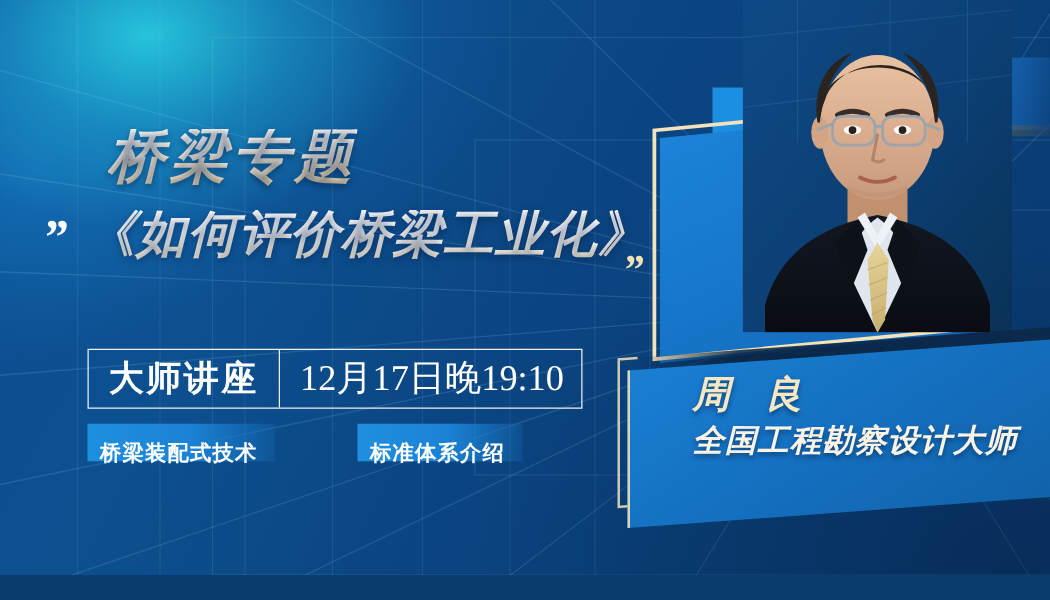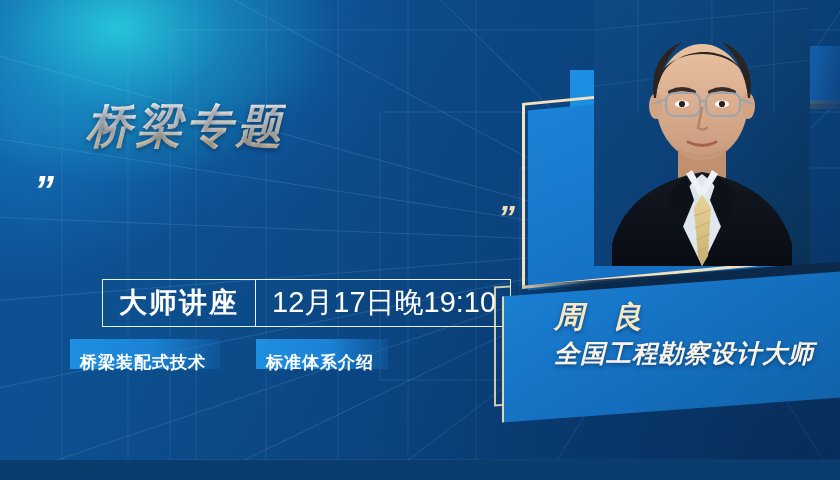--- a/index.html
+++ b/index.html
@@ -3,21 +3,21 @@
 <meta charset="utf-8">
 <title>桥梁专题 大师讲座</title>
 <style>
   html,body{margin:0;padding:0;background:#0a3c6e;}
   *{box-sizing:border-box;}
 
   .poster{
     position:relative;
     width:840px;height:460px;
     overflow:hidden;
-    font-family:Liberation Sans, sans-serif;
+    font-family:Liberation Serif, serif;
     background:
       radial-gradient(ellipse 420px 300px at 14% 6%, rgba(40,205,225,.92) 0%, rgba(30,170,215,.55) 26%, rgba(20,110,185,.18) 52%, rgba(10,60,130,0) 72%),
       radial-gradient(ellipse 260px 210px at 3% 30%, rgba(25,140,210,.45) 0%, rgba(10,70,140,0) 70%),
       linear-gradient(118deg, #0c4e94 0%, #0d5090 26%, #0b4581 52%, #0a3f78 74%, #0a3a70 100%);
   }
 
   
   .grid-layer{position:absolute;inset:0;pointer-events:none;}
   .grid-layer svg{display:block;width:840px;height:480px;}
 
@@ -59,21 +59,20 @@
     -webkit-background-clip:text;background-clip:text;
     -webkit-text-fill-color:transparent;
     text-shadow:0 2px 6px rgba(0,20,55,.4);
   }
 
   
   .lecture-bar{
     position:absolute;left:70px;top:279px;
     height:48px;display:flex;align-items:stretch;
     border:1.6px solid rgba(255,255,255,.92);
-    margin-left:32px;
   }
   .lecture-tag{
     display:flex;align-items:center;justify-content:center;
     padding:0 16px;
     font-size:28px;font-weight:bold;color:#ffffff;letter-spacing:2px;
     border-right:1.6px solid rgba(255,255,255,.92);
   }
   .lecture-date{
     display:flex;align-items:center;justify-content:center;
     padding:0 14px 0 16px;
@@ -81,21 +80,21 @@
   }
 
   
   .chips{position:absolute;left:70px;top:339px;display:flex;}
   .chip{
     height:30px;display:flex;align-items:center;
     padding:16px 14px 0 10px;
     font-size:17px;font-weight:bold;color:#ffffff;letter-spacing:1px;
     background:linear-gradient(90deg,#1f8fe0 0%,#1b82d4 55%,rgba(20,110,185,.25) 100%);
   }
-  .chip + .chip{margin-left:36px;}
+  .chip + .chip{margin-left:66px;}
 
   
   .photo-group{position:absolute;left:498px;top:-6px;width:348px;height:330px;}
 
   .backblock{
     position:absolute;left:72px;top:76px;width:206px;height:42px;
     background:#1f93e8;opacity:.95;
   }
   .goldframe{
     position:absolute;left:24px;top:96px;width:268px;height:186px;
@@ -202,20 +201,21 @@
       </g>
     </svg>
   </div>
   <div class="vignette"></div>
 
   <div class="headline-shadow">桥梁专题</div>
   <div class="headline">桥梁专题</div>
 
   <div class="subtitle-row">
     <span class="quote quote-open">”</span>
+    <span class="subtitle">《如何评价桥梁工业化》</span>
     <span class="quote quote-close">”</span>
   </div>
 
   <div class="lecture-bar">
     <div class="lecture-tag">大师讲座</div>
     <div class="lecture-date">12月17日晚19:10</div>
   </div>
 
   <div class="chips">
     <div class="chip">桥梁装配式技术</div>

